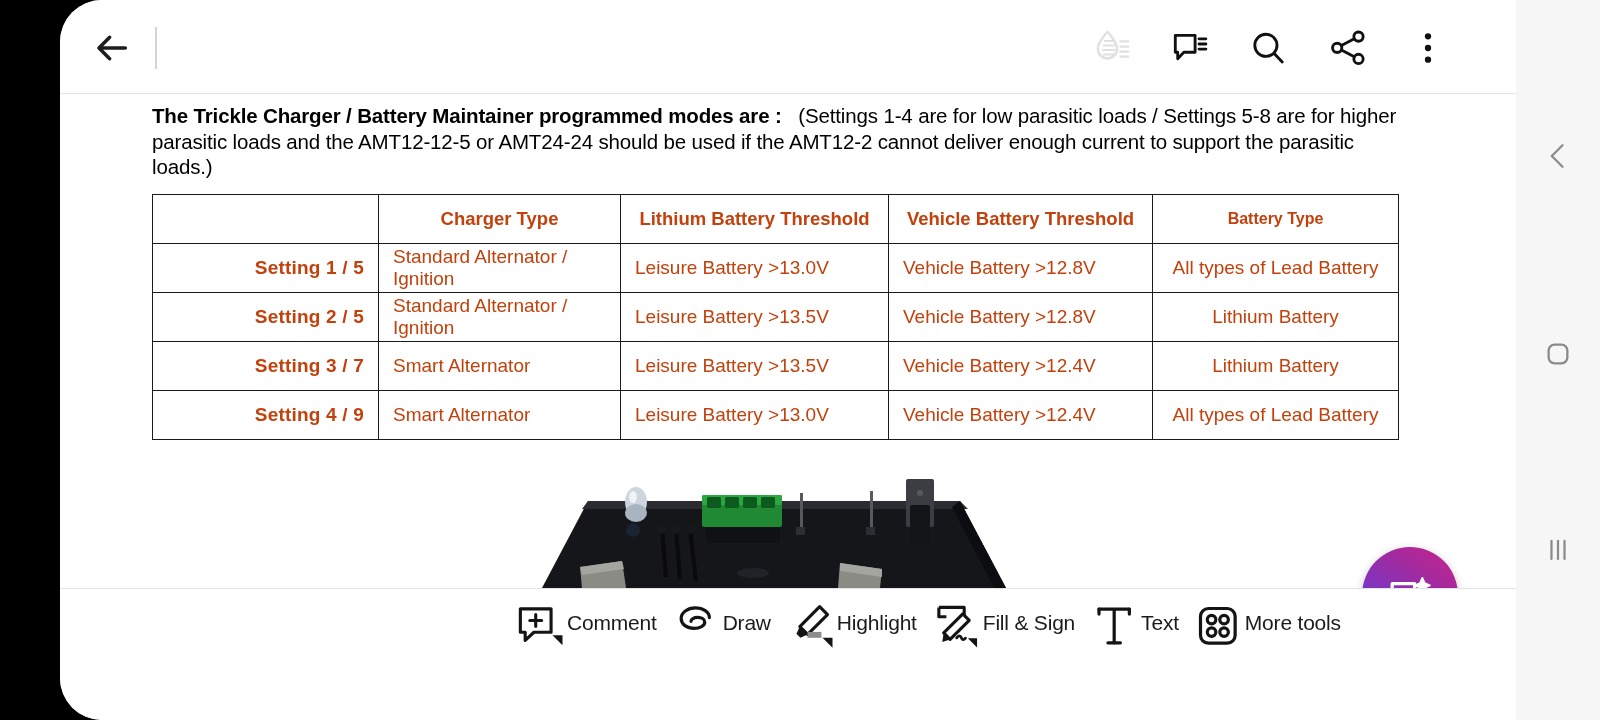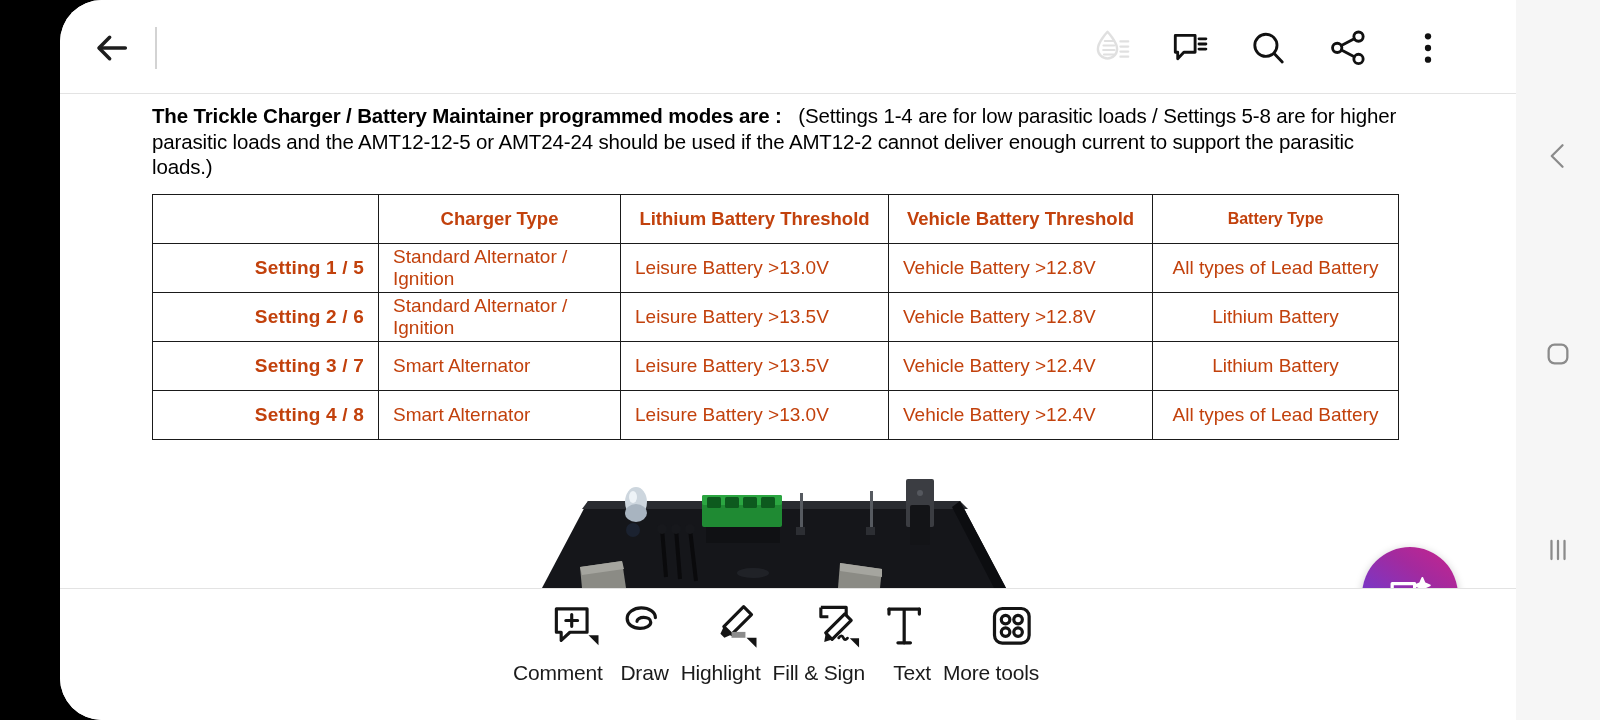--- a/index.html
+++ b/index.html
@@ -176,22 +176,22 @@
   }
   #tools {
     position: absolute;
     left: 447px;
     top: 12px;
     display: flex;
     align-items: flex-start;
   }
   .tool {
     display: flex;
-    flex-direction: column;
-    align-items: flex-end;
+    flex-direction: row;
+    align-items: flex-start;
     cursor: pointer;
     padding: 0 6px;
   }
   .tool .glyph {
     height: 50px;
     display: flex;
     align-items: center;
     justify-content: center;
   }
   .tool .tlabel {
@@ -307,35 +307,35 @@
           </thead>
           <tbody>
             <tr>
               <td class="setting">Setting 1 / 5</td>
               <td class="left">Standard Alternator / Ignition</td>
               <td class="left">Leisure Battery &gt;13.0V</td>
               <td class="left">Vehicle Battery &gt;12.8V</td>
               <td class="center">All types of Lead Battery</td>
             </tr>
             <tr>
-              <td class="setting">Setting 2 / 6</td>
+              <td class="setting">Setting 2 / 5</td>
               <td class="left">Standard Alternator / Ignition</td>
               <td class="left">Leisure Battery &gt;13.5V</td>
               <td class="left">Vehicle Battery &gt;12.8V</td>
               <td class="center">Lithium Battery</td>
             </tr>
             <tr>
               <td class="setting">Setting 3 / 7</td>
               <td class="left">Smart Alternator</td>
               <td class="left">Leisure Battery &gt;13.5V</td>
               <td class="left">Vehicle Battery &gt;12.4V</td>
               <td class="center">Lithium Battery</td>
             </tr>
             <tr>
-              <td class="setting">Setting 4 / 8</td>
+              <td class="setting">Setting 4 / 9</td>
               <td class="left">Smart Alternator</td>
               <td class="left">Leisure Battery &gt;13.0V</td>
               <td class="left">Vehicle Battery &gt;12.4V</td>
               <td class="center">All types of Lead Battery</td>
             </tr>
           </tbody>
         </table>
       </div>
 
       <div id="photo">

